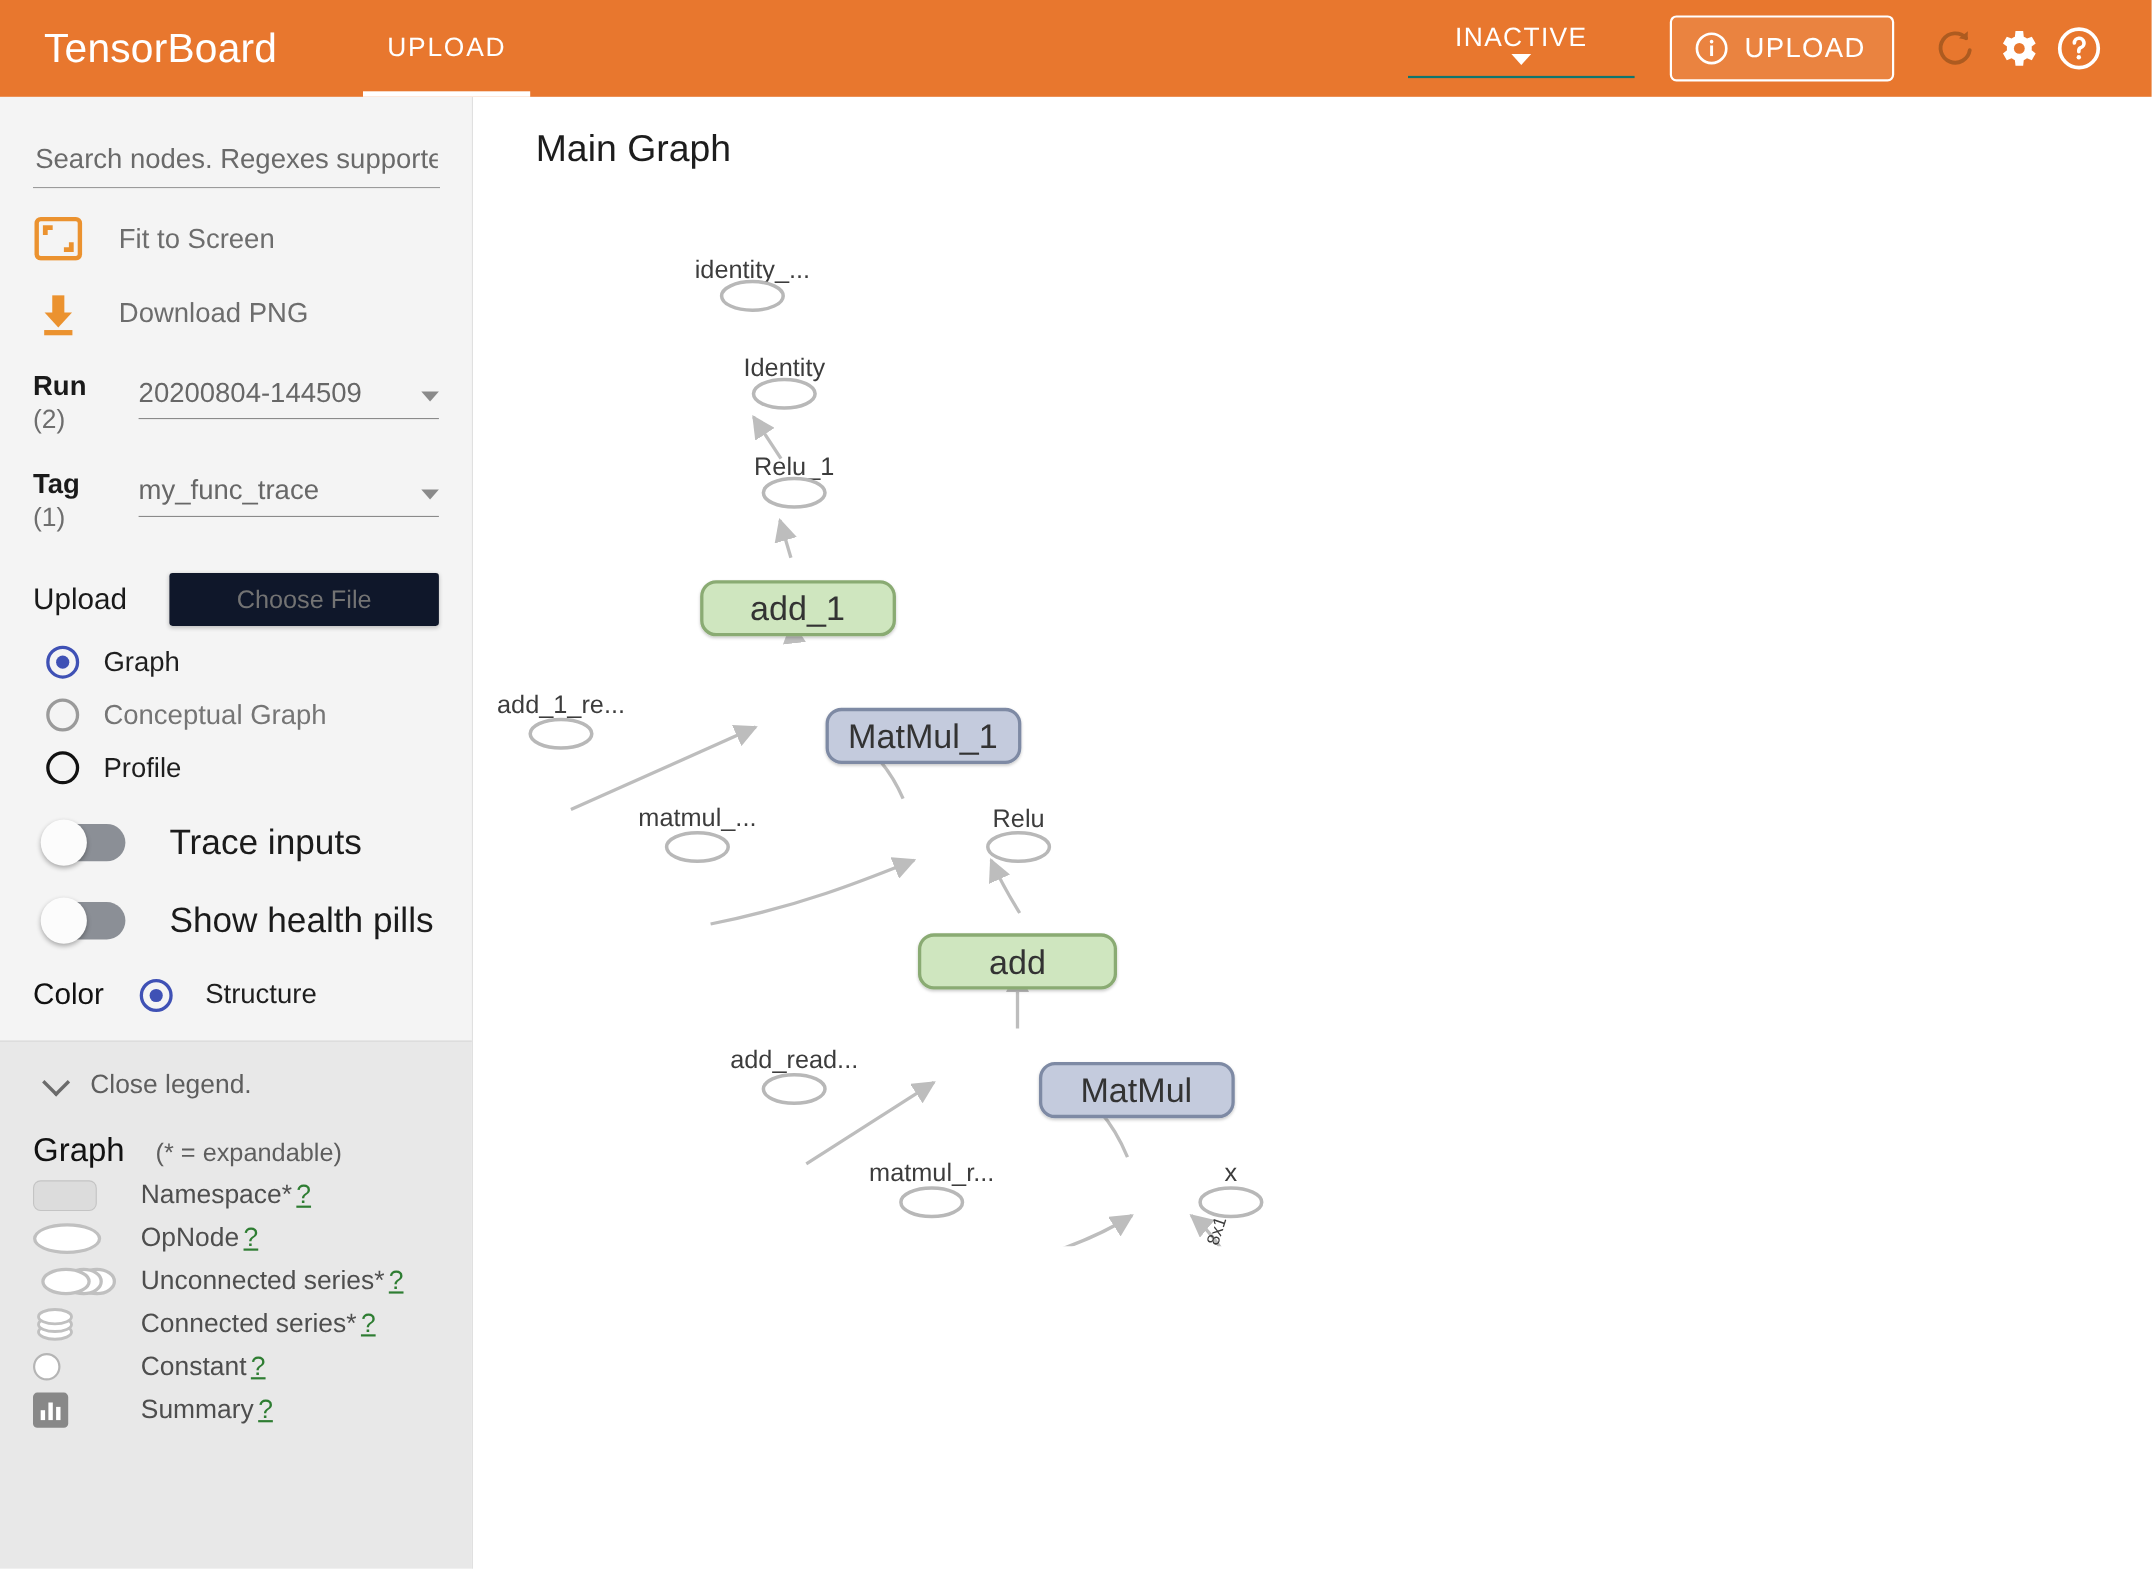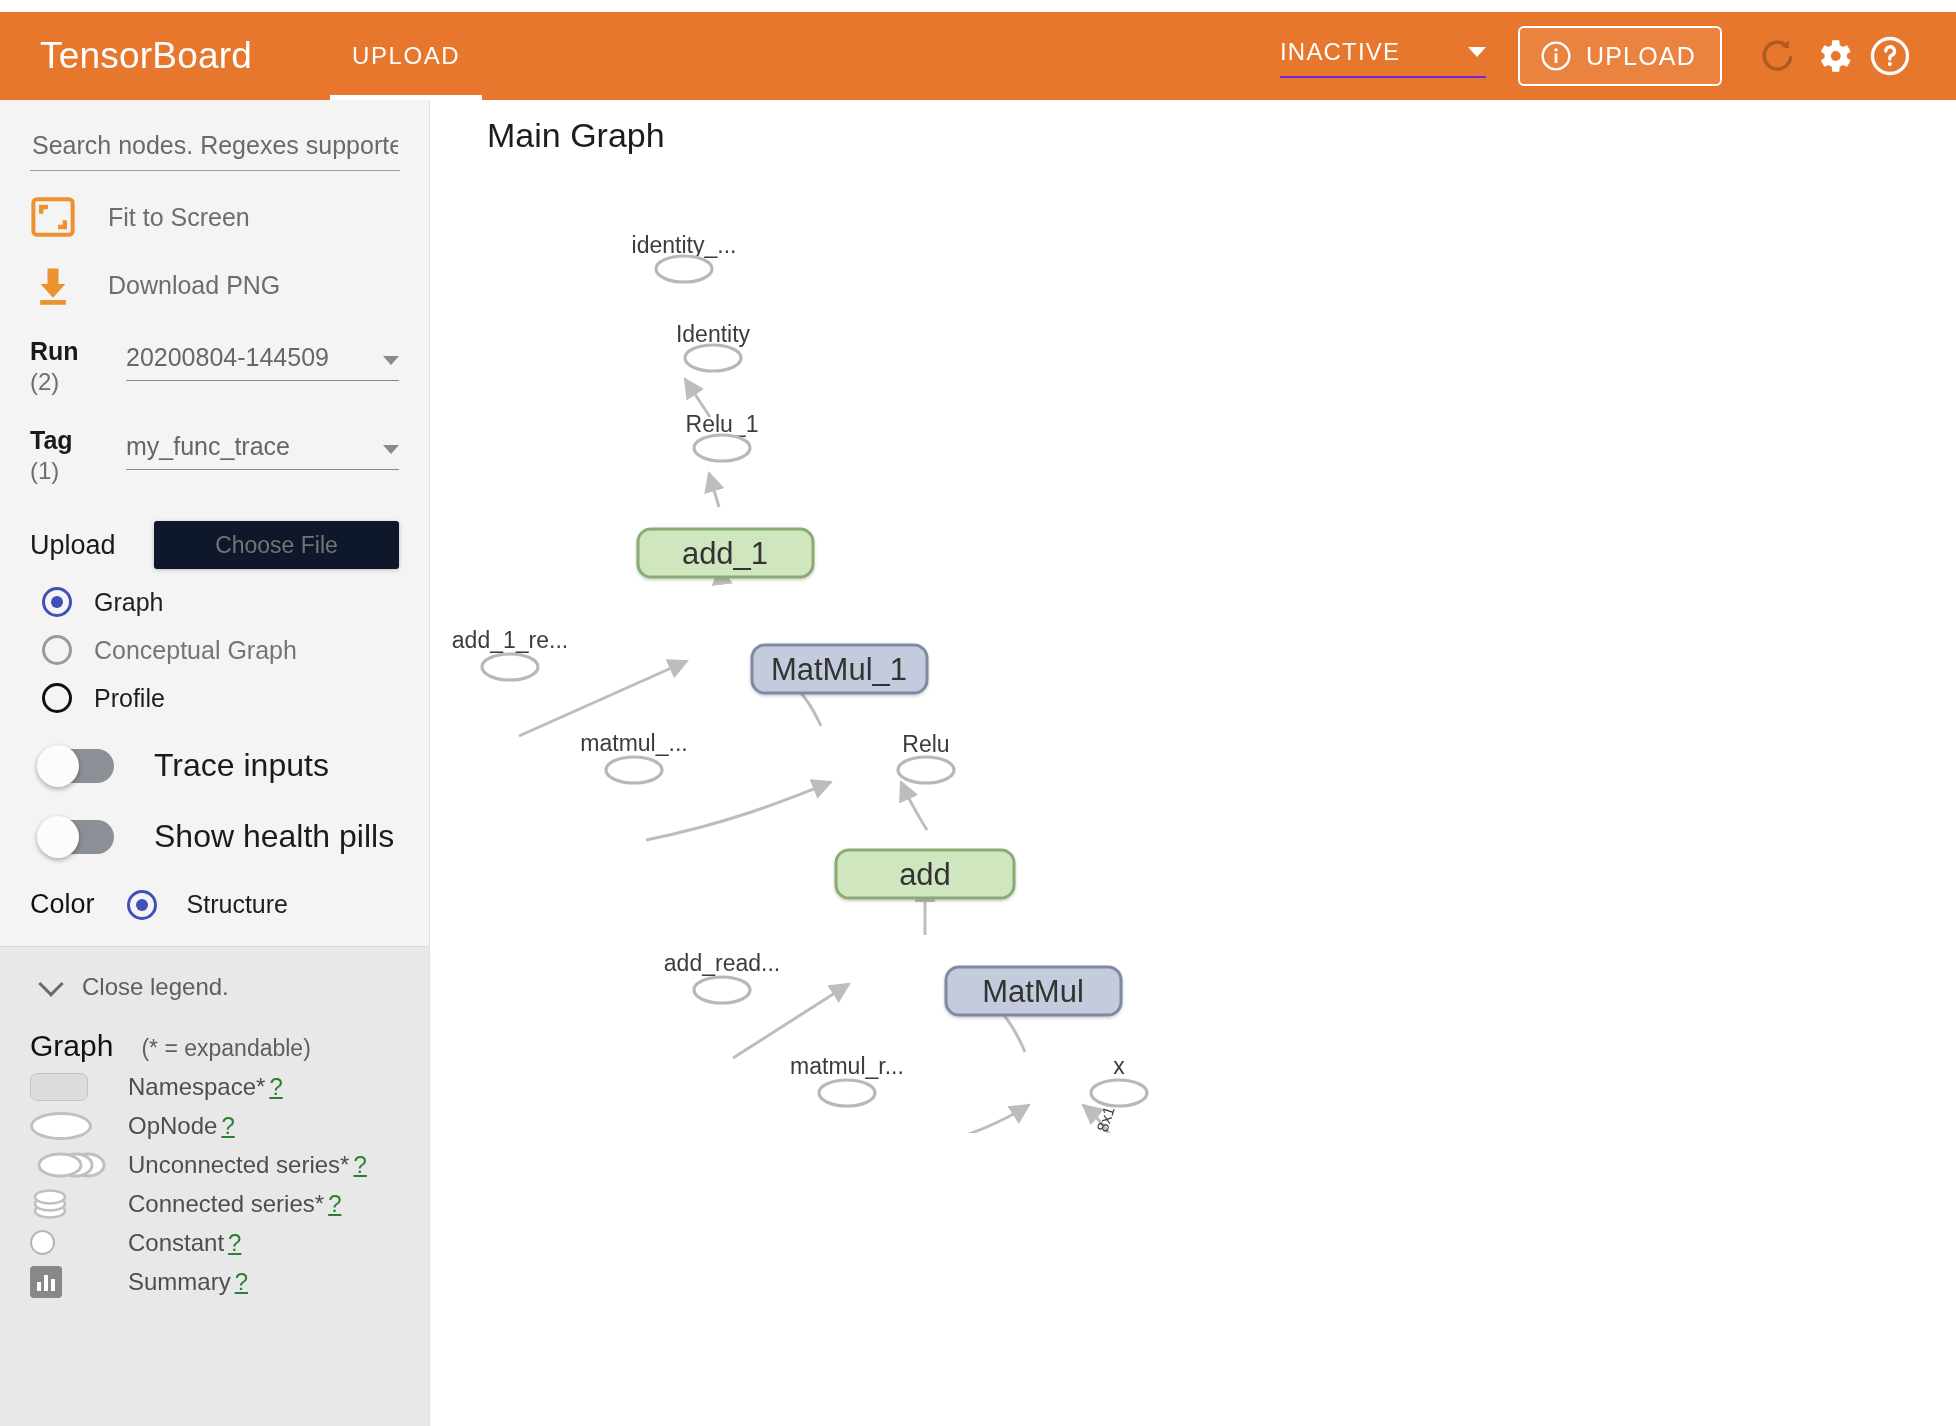--- a/index.html
+++ b/index.html
@@ -7,21 +7,21 @@
     margin: 0; padding: 0;
     width: 1956px; height: 1426px;
     overflow: hidden;
     background: #ffffff;
     font-family: "Liberation Sans", sans-serif;
     -webkit-font-smoothing: antialiased;
   }
 
   
   #header {
-    position: absolute; top: 12px; left: 0;
+    position: absolute; top: 0; left: 0;
     width: 1956px; height: 88px;
     background: #e8772e;
     display: flex; align-items: center;
     z-index: 30;
   }
   #brand {
     color: #fff;
     font-size: 37px;
     margin-left: 40px;
     letter-spacing: .2px;
@@ -44,24 +44,25 @@
     height: 5px; background: #fff;
   }
   #header-right {
     margin-left: auto;
     display: flex; align-items: center;
     margin-right: 38px;
     gap: 0px;
   }
   #runstate {
     display: flex; align-items: center;
-    border-bottom: 2px solid #6d28d9;
+    border-bottom: 2px solid #0f766e;
     padding: 4px 0 10px 0;
     width: 206px;
     margin-right: 32px;
+    flex-direction: column;
   }
   #runstate-label {
     color: #ffffff; font-size: 24px; letter-spacing: 1.2px;
     flex: 1;
   }
   .caret-down {
     width: 0; height: 0;
     border-left: 9px solid transparent;
     border-right: 9px solid transparent;
     border-top: 10px solid #ffffff;

